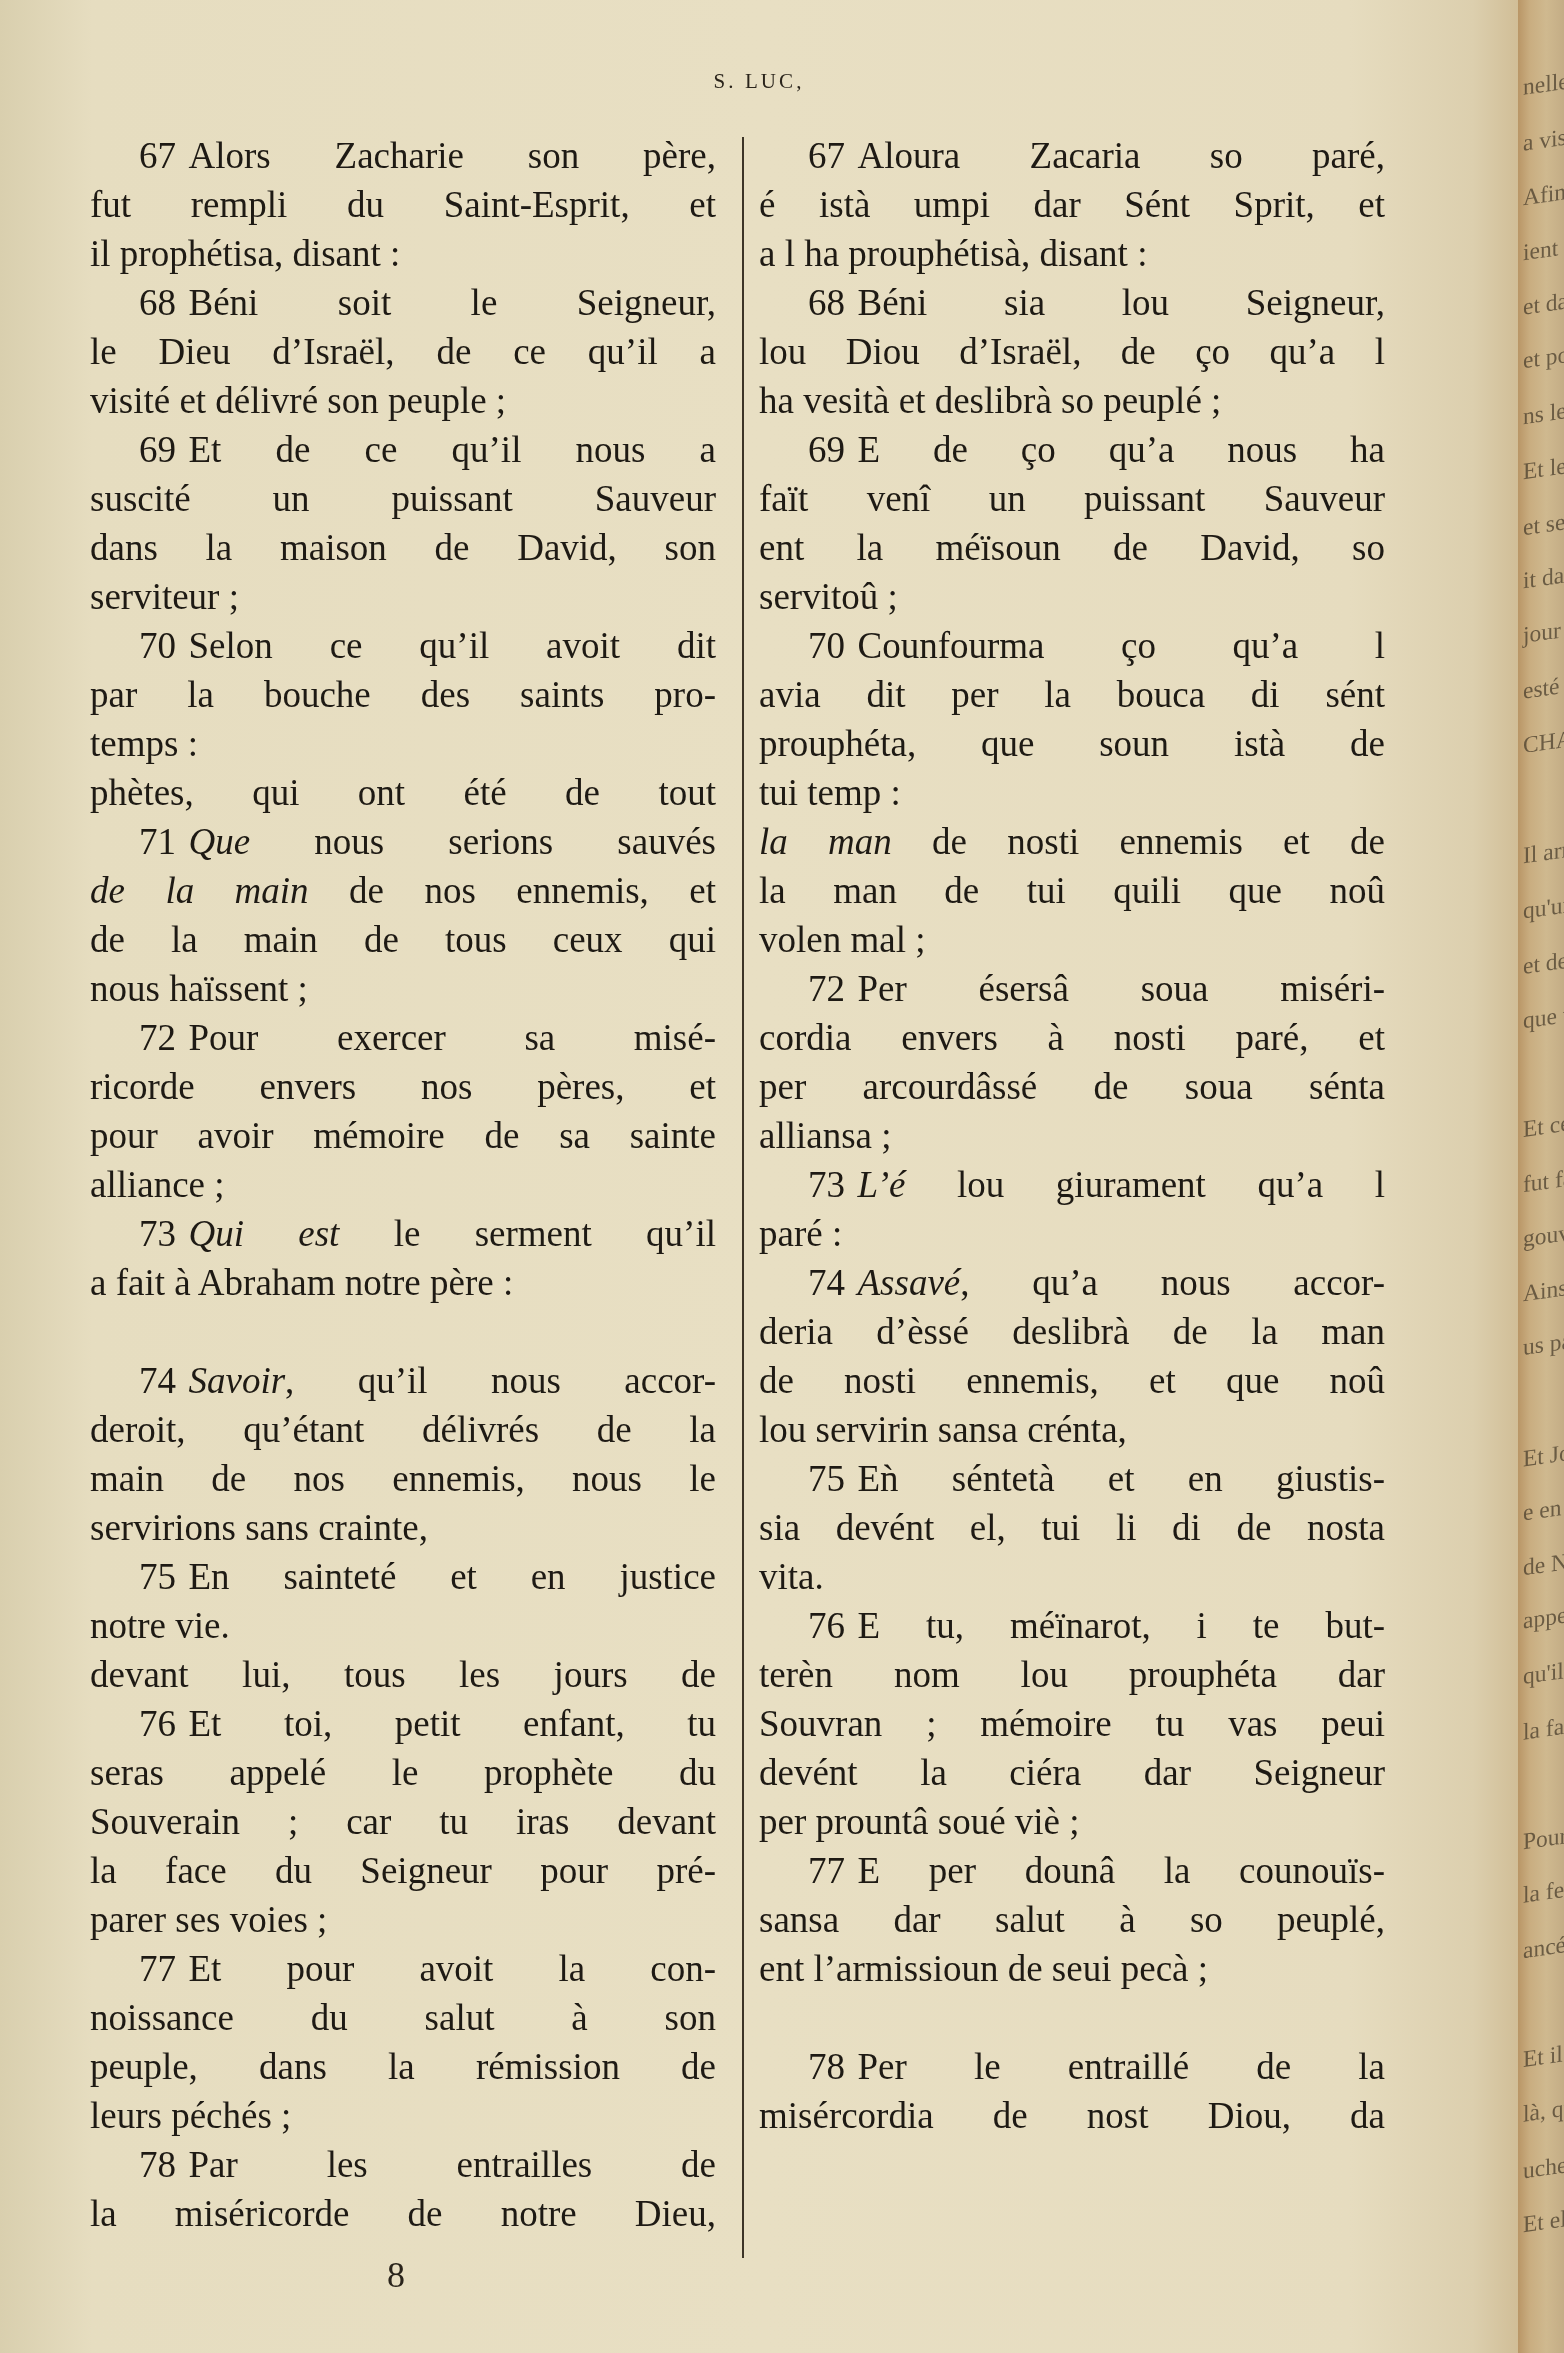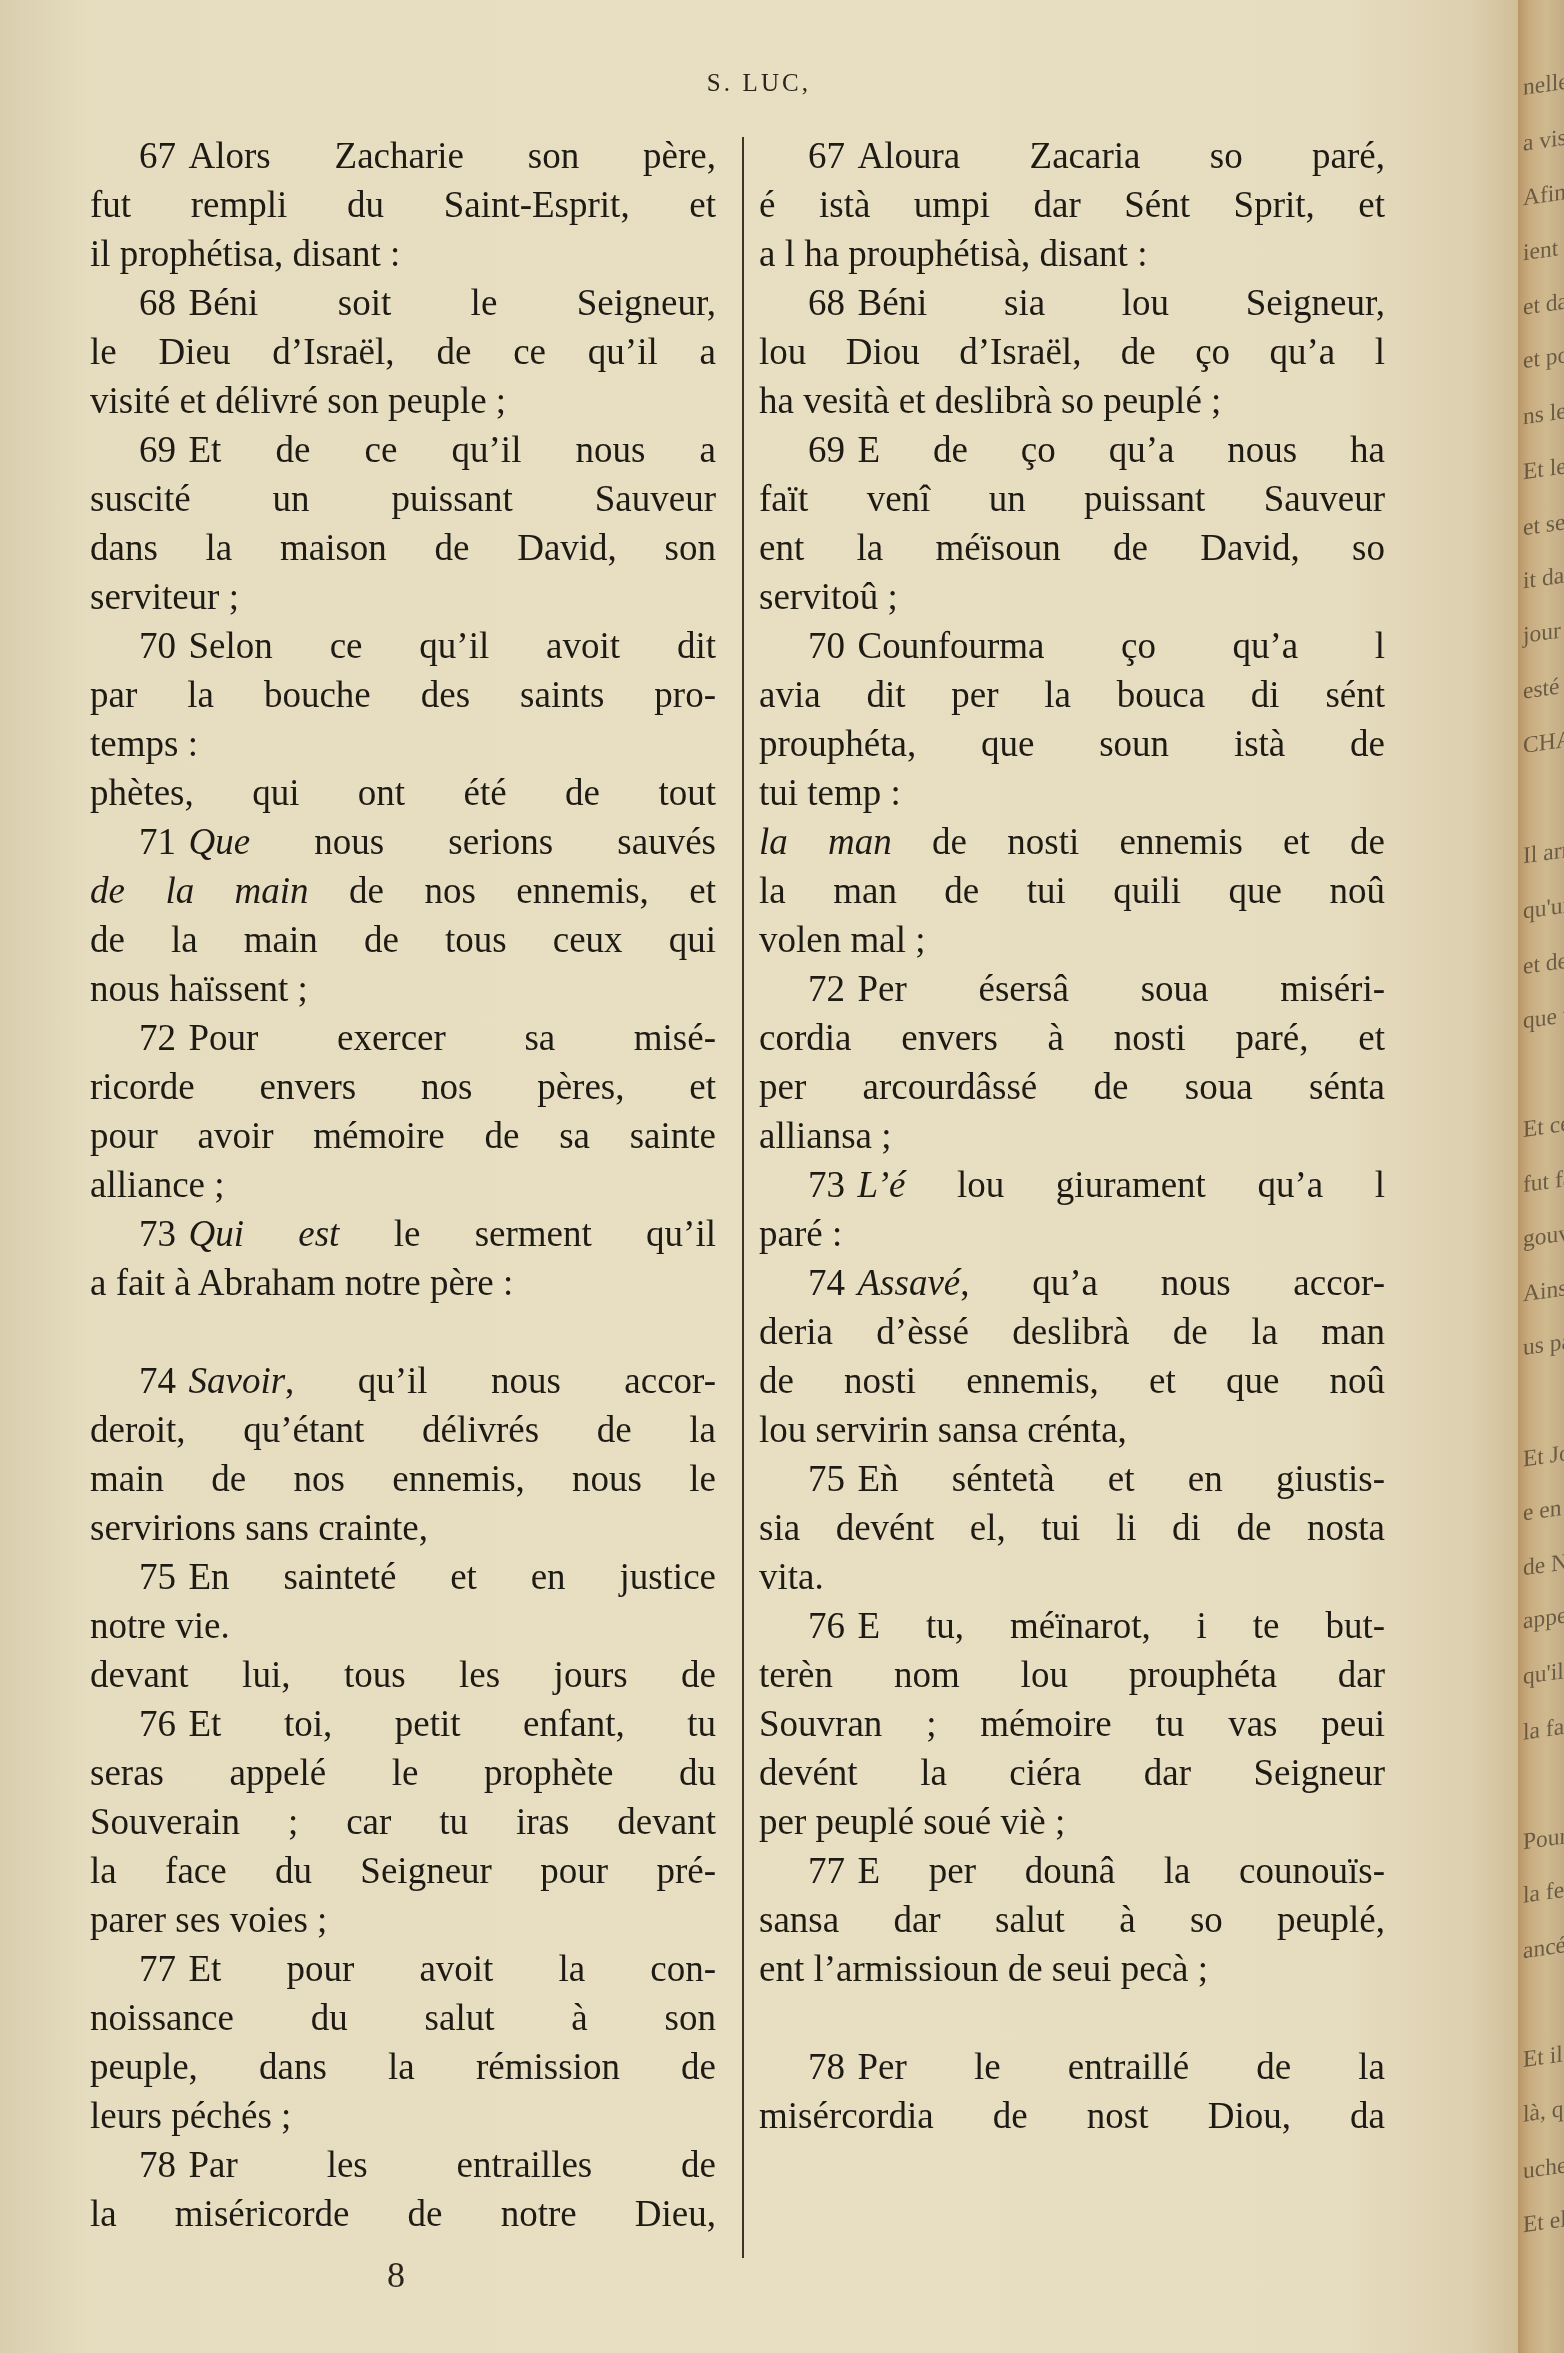--- a/index.html
+++ b/index.html
@@ -18,21 +18,21 @@
     background: linear-gradient(90deg, #b99666 0%, #c9ad80 25%, #cfb98f 60%, #c3ac85 100%);
     overflow: hidden;
   }
   .edge .bleed-line {
     position: absolute; left: 4.7px; white-space: nowrap;
     font-size: 23.5px; color: #4a3e2c; opacity: 0.75;
     transform: skewY(-8deg);
   }
   .running-head {
     position: absolute; top: 69px; left: 0; width: 1518px; text-align: center;
-    font-size: 25px; letter-spacing: 3.1px; color: #2a241b;
+    font-size: 21px; letter-spacing: 3.1px; color: #2a241b;
   }
   .col {
     position: absolute; top: 131px; width: 626px;
     font-size: 37px; line-height: 49px;
   }
   .col.left { left: 90px; }
   .col.right { left: 759px; }
   .divider {
     position: absolute; left: 742px; top: 137px; width: 1.6px; height: 2121px;
     background: #3d3427;
@@ -125,21 +125,21 @@
       <span class="line"><span>deria d’èssé deslibrà de la man</span></span>
       <span class="line"><span>de nosti ennemis, et que noû</span></span>
       <span class="line last"><span>lou servirin sansa crénta,</span></span>
       <span class="line indent"><span class="vnum">75</span><span>Eǹ séntetà et en giustis-</span></span>
       <span class="line"><span>sia devént el, tui li di de nosta</span></span>
       <span class="line last"><span>vita.</span></span>
       <span class="line indent"><span class="vnum">76</span><span>E tu, méïnarot, i te but-</span></span>
       <span class="line"><span>terèn nom lou prouphéta dar</span></span>
       <span class="line"><span>Souvran ; mémoire tu vas peui</span></span>
       <span class="line"><span>devént la ciéra dar Seigneur</span></span>
-      <span class="line last"><span>per peuplé soué viè ;</span></span>
+      <span class="line last"><span>per prountâ soué viè ;</span></span>
       <span class="line indent"><span class="vnum">77</span><span>E per dounâ la counouïs-</span></span>
       <span class="line"><span>sansa dar salut à so peuplé,</span></span>
       <span class="line last"><span>ent l’armissioun de seui pecà ;</span></span>
       <span class="gap"></span>
       <span class="line indent"><span class="vnum">78</span><span>Per le entraillé de la</span></span>
       <span class="line"><span>misércordia de nost Diou, da</span></span>
     </div>
   <div class="page-number">8</div>
 </div>
 <div class="edge" id="edge">

